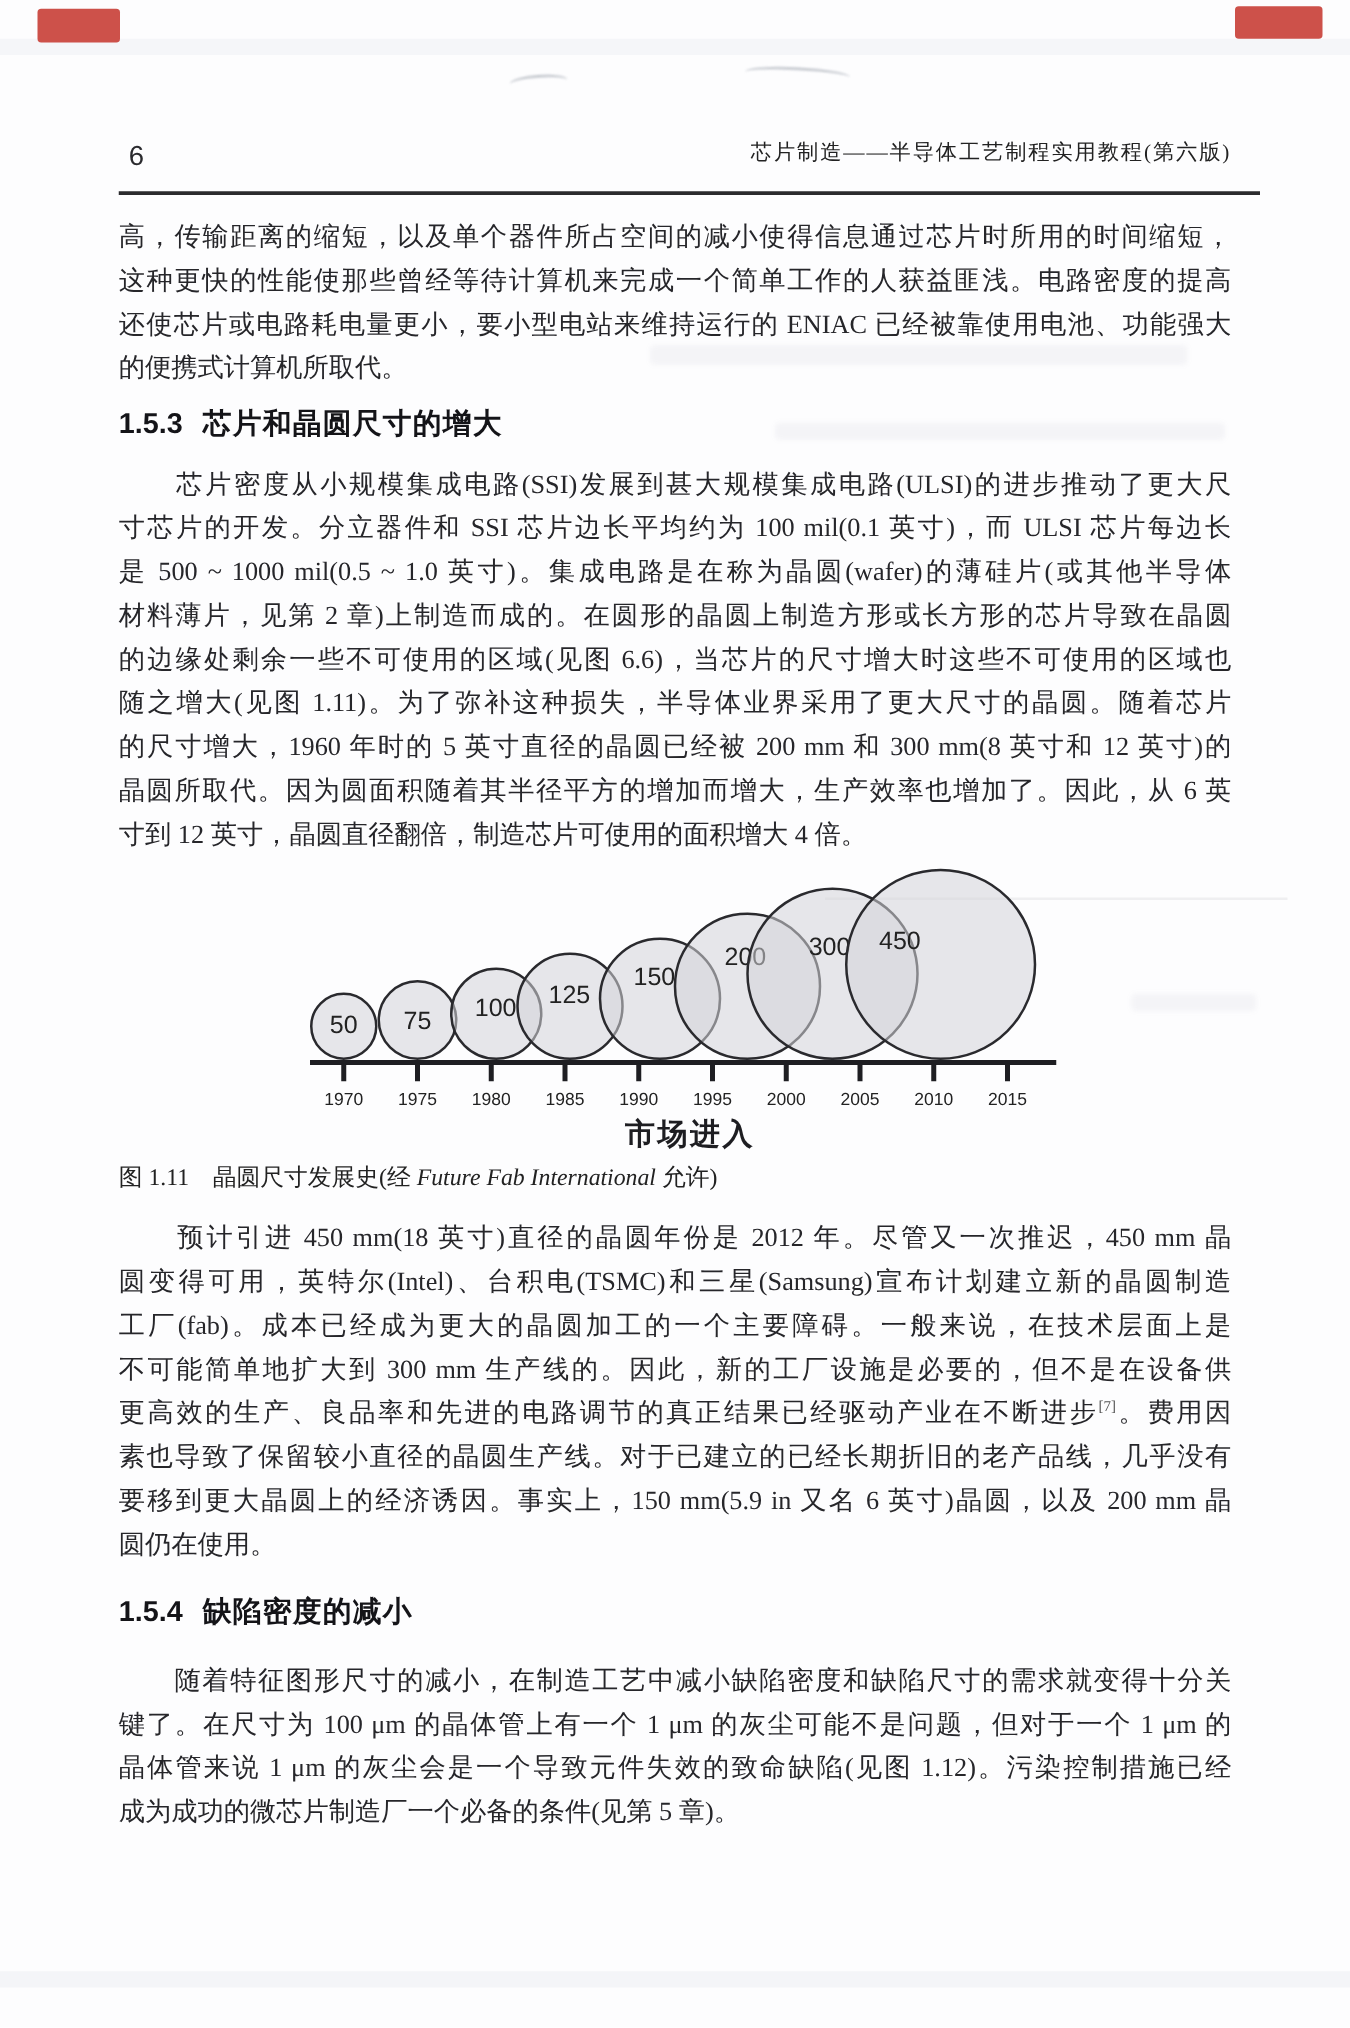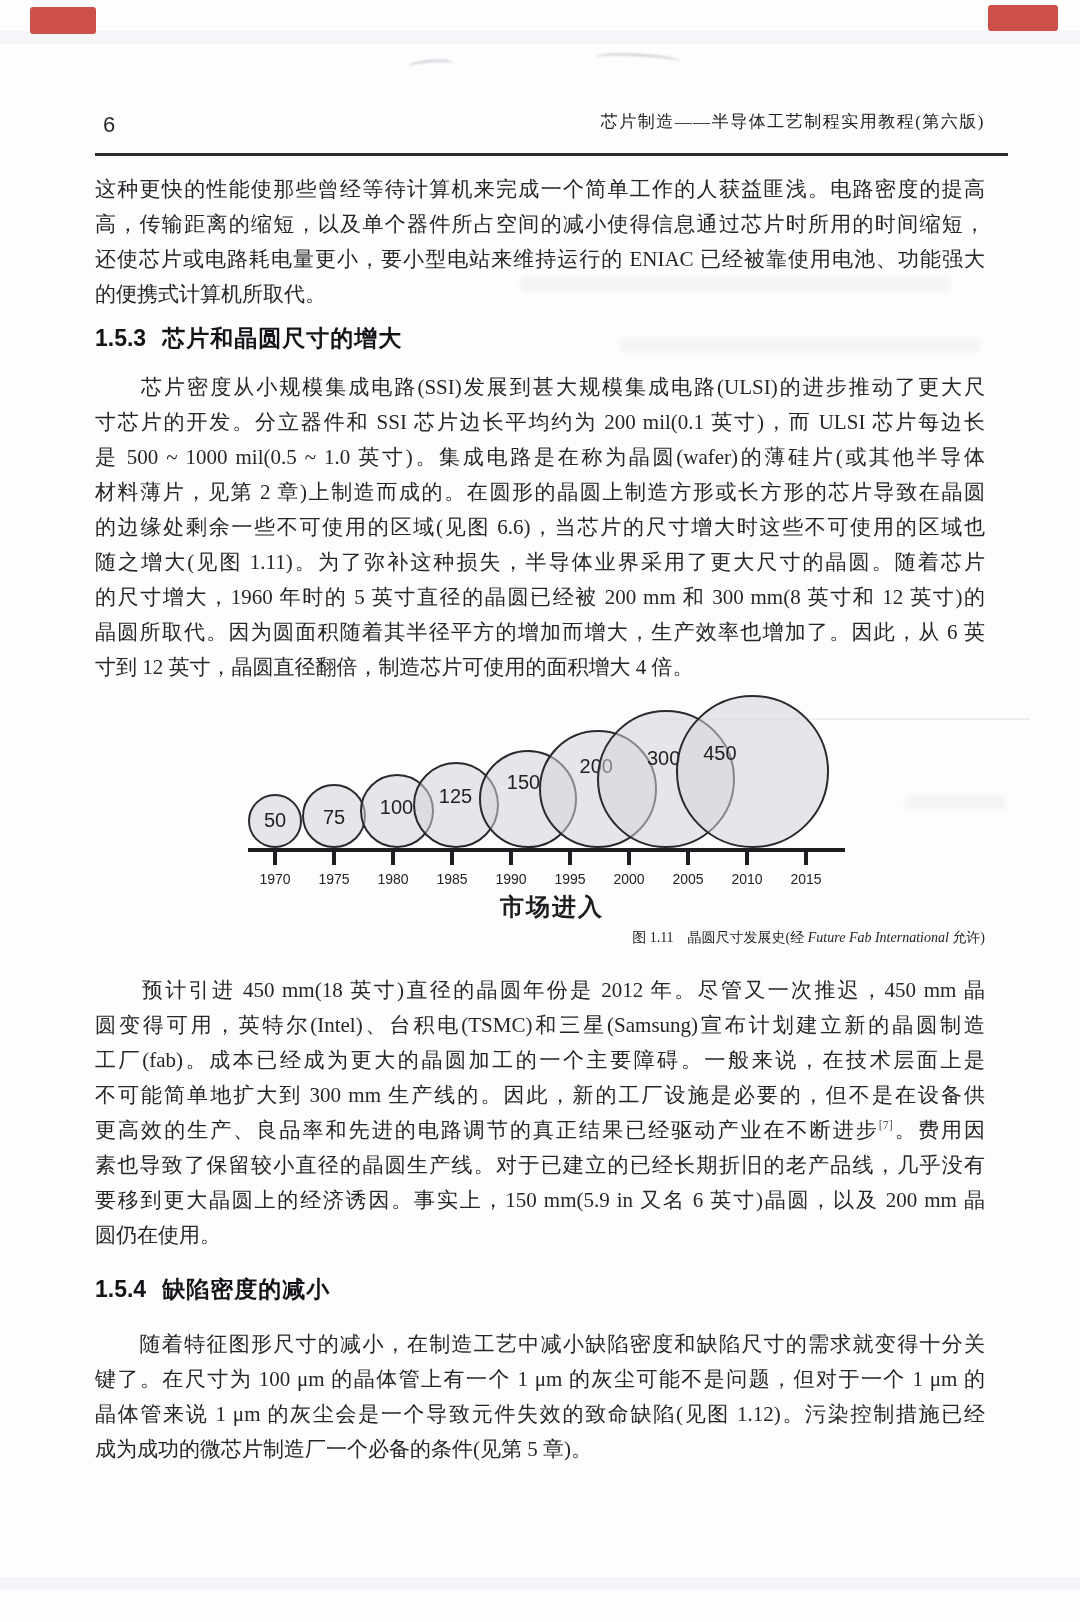--- a/index.html
+++ b/index.html
@@ -46,21 +46,21 @@
   .tick{position:absolute;width:4px;height:14px;top:166px;background:#1e1e22;}
   .ticklabel{position:absolute;top:186px;width:60px;margin-left:-30px;text-align:center;
              font-family:"Liberation Sans","DejaVu Sans",sans-serif;font-size:14px;color:#222;}
   .wcircle{position:absolute;border:2.5px solid #2a2a2e;border-radius:50%;
            background:rgba(212,212,216,.55);box-sizing:border-box;}
   .wlabel{position:absolute;left:0;width:100%;text-align:center;
           font-family:"Liberation Sans","DejaVu Sans",sans-serif;font-size:20px;color:#222;}
   .axis-label{position:absolute;left:377px;top:206px;width:160px;text-align:center;
               font-family:"Liberation Sans","DejaVu Sans",sans-serif;font-weight:700;
               font-size:24px;color:#1d1d21;letter-spacing:2px;}
-  .caption{position:absolute;left:0;top:244px;width:100%;text-align:right;font-size:14px;color:#222;}
+  .caption{position:absolute;left:0;top:244px;width:100%;text-align:left;font-size:19px;color:#222;}
   .caption i{font-family:"Liberation Serif","DejaVu Serif",serif;}
   .scanline{position:absolute;left:660px;top:718px;width:370px;height:2px;
             background:rgba(120,120,130,.10);}
 </style>
 </head>
 <body>
 
 <div class="page">
 
   <div class="band top"></div>
@@ -76,33 +76,33 @@
 
   <div class="col">
 
     <div class="pagehead">
       <span class="pnum">6</span>
       <span class="ptitle">芯片制造——半导体工艺制程实用教程(第六版)</span>
     </div>
     <div class="rule"></div>
 
     <div class="para p0">
+        <div class="tline">高，传输距离的缩短，以及单个器件所占空间的减小使得信息通过芯片时所用的时间缩短，</div>
         <div class="tline">这种更快的性能使那些曾经等待计算机来完成一个简单工作的人获益匪浅。电路密度的提高</div>
-        <div class="tline">高，传输距离的缩短，以及单个器件所占空间的减小使得信息通过芯片时所用的时间缩短，</div>
         <div class="tline">还使芯片或电路耗电量更小，要小型电站来维持运行的 ENIAC 已经被靠使用电池、功能强大</div>
         <div class="tline last">的便携式计算机所取代。</div>
       </div>
 
     <h2 class="sechead h153">
       <span>1.5.3</span><span class="ht">芯片和晶圆尺寸的增大</span>
     </h2>
 
     <div class="para p1">
         <div class="tline">　　芯片密度从小规模集成电路(SSI)发展到甚大规模集成电路(ULSI)的进步推动了更大尺</div>
-        <div class="tline">寸芯片的开发。分立器件和 SSI 芯片边长平均约为 200 mil(0.1 英寸)，而 ULSI 芯片每边长</div>
+        <div class="tline">寸芯片的开发。分立器件和 SSI 芯片边长平均约为 100 mil(0.1 英寸)，而 ULSI 芯片每边长</div>
         <div class="tline">是 500 ~ 1000 mil(0.5 ~ 1.0 英寸)。集成电路是在称为晶圆(wafer)的薄硅片(或其他半导体</div>
         <div class="tline">材料薄片，见第 2 章)上制造而成的。在圆形的晶圆上制造方形或长方形的芯片导致在晶圆</div>
         <div class="tline">的边缘处剩余一些不可使用的区域(见图 6.6)，当芯片的尺寸增大时这些不可使用的区域也</div>
         <div class="tline">随之增大(见图 1.11)。为了弥补这种损失，半导体业界采用了更大尺寸的晶圆。随着芯片</div>
         <div class="tline">的尺寸增大，1960 年时的 5 英寸直径的晶圆已经被 200 mm 和 300 mm(8 英寸和 12 英寸)的</div>
         <div class="tline">晶圆所取代。因为圆面积随着其半径平方的增加而增大，生产效率也增加了。因此，从 6 英</div>
         <div class="tline last">寸到 12 英寸，晶圆直径翻倍，制造芯片可使用的面积增大 4 倍。</div>
       </div>
 
     <div class="figure">

